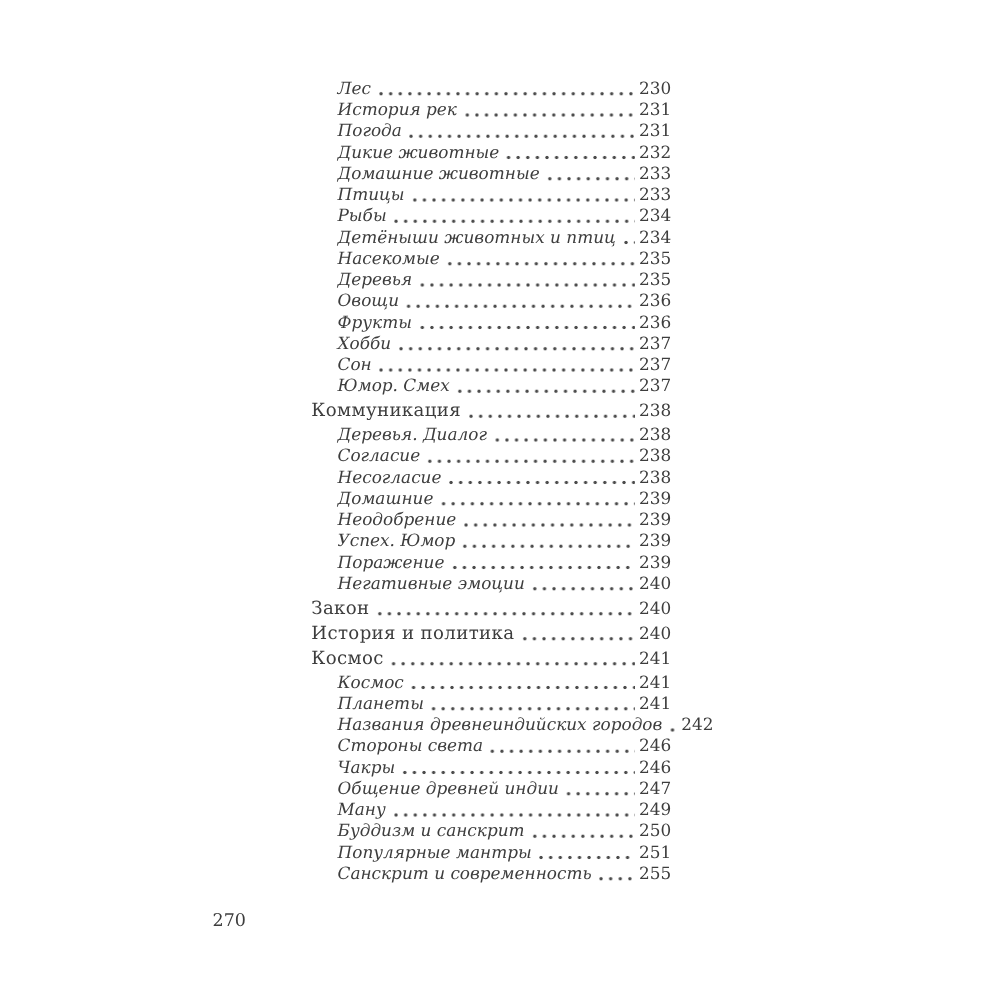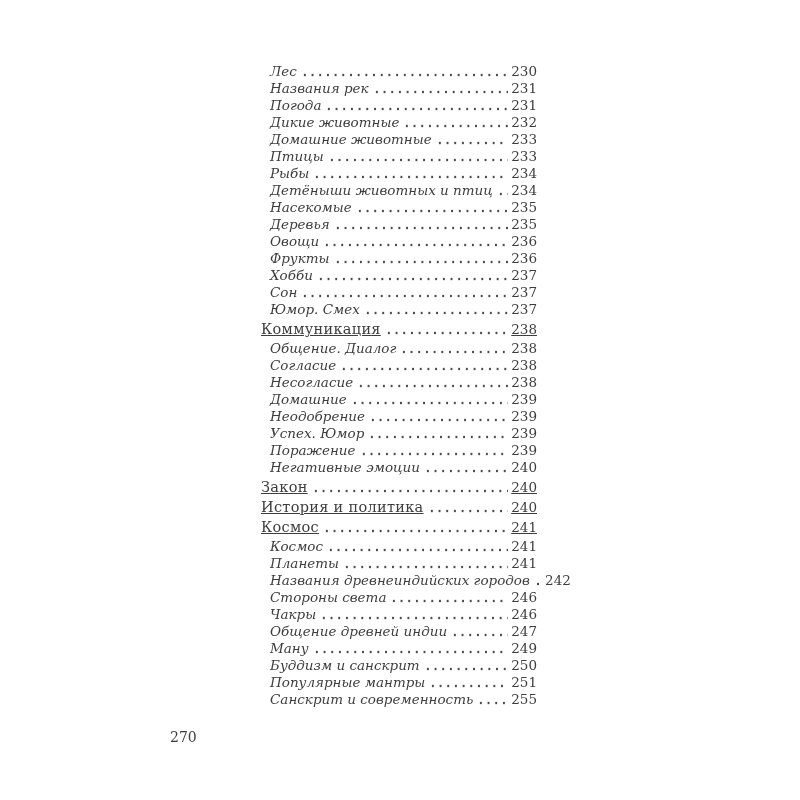--- a/index.html
+++ b/index.html
@@ -30,22 +30,21 @@
     height: 17px;
     line-height: 17px;
     white-space: nowrap;
   }
   .row.sub .label {
     font-style: italic;
     font-size: 13.5px;
     padding-left: 25px;
   }
   .row.section {
-    margin: 3px 0 2px 16px;
-    text-decoration: underline;
+    margin: 3px 0 2px 4px;
   }
   .row.section .label {
     font-style: normal;
     font-size: 14.5px;
     letter-spacing: 0.3px;
     padding-left: 0;
   }
   .label {
     flex: 0 0 auto;
   }
@@ -79,21 +78,21 @@
 
 <div class="page">
 
   <div class="toc">
       <div class="row sub">
     <span class="label">Лес</span>
     <span class="dots"></span>
     <span class="pageno">230</span>
   </div>
       <div class="row sub">
-    <span class="label">Названия рек</span>
+    <span class="label">История рек</span>
     <span class="dots"></span>
     <span class="pageno">231</span>
   </div>
       <div class="row sub">
     <span class="label">Погода</span>
     <span class="dots"></span>
     <span class="pageno">231</span>
   </div>
       <div class="row sub">
     <span class="label">Дикие животные</span>
@@ -154,21 +153,21 @@
     <span class="label">Юмор. Смех</span>
     <span class="dots"></span>
     <span class="pageno">237</span>
   </div>
       <div class="row section">
     <span class="label">Коммуникация</span>
     <span class="dots"></span>
     <span class="pageno">238</span>
   </div>
       <div class="row sub">
-    <span class="label">Общение. Диалог</span>
+    <span class="label">Деревья. Диалог</span>
     <span class="dots"></span>
     <span class="pageno">238</span>
   </div>
       <div class="row sub">
     <span class="label">Согласие</span>
     <span class="dots"></span>
     <span class="pageno">238</span>
   </div>
       <div class="row sub">
     <span class="label">Несогласие</span>

